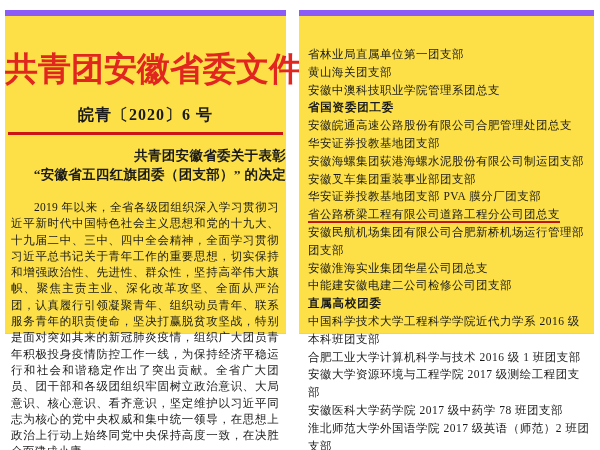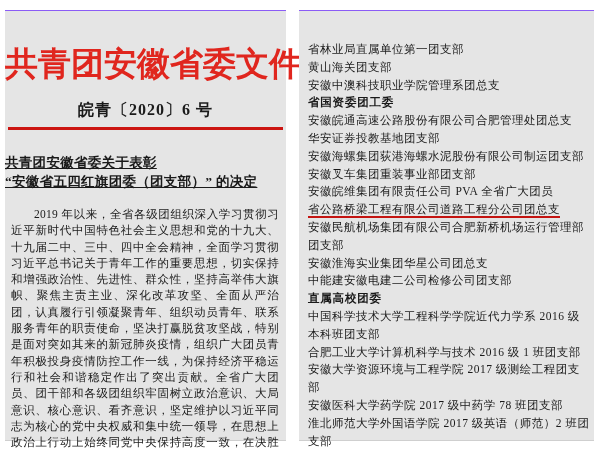--- a/index.html
+++ b/index.html
@@ -7,43 +7,42 @@
     width: 600px; height: 450px;
     background: #fdfdfd;
     font-family: "Liberation Serif", "DejaVu Serif", serif;
     color: #1a1a1a;
   }
   .canvas {
     position: relative; width: 600px; height: 450px;
     background: #ffffff; overflow: hidden;
   }
   .page {
-    position: absolute; top: 10px; height: 431px;
-    background: #e5e5e5; box-sizing: border-box;
-    border-top: 1px solid #8b5cf6; border-bottom: 1px solid #cfcfcf;
+    position: absolute; top: 10px; height: 324px;
+    background: #fde047; box-sizing: border-box;
+    border-top: 6px solid #8b5cf6; border-bottom: 1px solid #cfcfcf;
   }
   .page-left  { left: 5px;   width: 281px; }
   .page-right { left: 299px; width: 295px; }
 
   .masthead {
     margin-top: 31px; text-align: center;
     font-size: 33px; font-weight: 700; letter-spacing: 0px;
     white-space: nowrap;
   }
   .doc-number {
     margin-top: 13px; text-align: center;
     font-size: 16px; font-weight: 700; letter-spacing: 1px;
   }
   .red-rule { height: 3px; margin: 6px 3px 0 3px; }
 
   .doc-title {
-    margin-top: 23px; text-align: left;
+    margin-top: 11px; text-align: right;
     font-size: 13.5px; font-weight: 700; line-height: 19px;
     letter-spacing: 0.3px;
-    text-decoration: underline;
   }
   .body-text {
     margin: 15px 7px 0 6px;
     font-size: 11.5px; line-height: 16.3px;
     text-align: justify; text-indent: 2em;
     letter-spacing: 0.25px;
   }
 
   .org-list {
     list-style: none;
@@ -74,21 +73,21 @@
   <div class="page page-right">
     <ul class="org-list" id="org-list">
         <li class="normal"><span>省林业局直属单位第一团支部</span></li>
         <li class="normal"><span>黄山海关团支部</span></li>
         <li class="normal"><span>安徽中澳科技职业学院管理系团总支</span></li>
         <li class="bold"><span>省国资委团工委</span></li>
         <li class="normal"><span>安徽皖通高速公路股份有限公司合肥管理处团总支</span></li>
         <li class="normal"><span>华安证券投教基地团支部</span></li>
         <li class="normal"><span>安徽海螺集团荻港海螺水泥股份有限公司制运团支部</span></li>
         <li class="normal"><span>安徽叉车集团重装事业部团支部</span></li>
-        <li class="normal"><span>安徽皖维集团有限责任公司 PVA 全省广大团员</span></li>
+        <li class="normal"><span>华安证券投教基地团支部 PVA 膜分厂团支部</span></li>
         <li class="red-underline"><span style="border-bottom: 2px solid rgb(196, 20, 17);">省公路桥梁工程有限公司道路工程分公司团总支</span></li>
         <li class="normal"><span>安徽民航机场集团有限公司合肥新桥机场运行管理部团支部</span></li>
         <li class="normal"><span>安徽淮海实业集团华星公司团总支</span></li>
         <li class="normal"><span>中能建安徽电建二公司检修公司团支部</span></li>
         <li class="bold"><span>直属高校团委</span></li>
         <li class="normal"><span>中国科学技术大学工程科学学院近代力学系 2016 级本科班团支部</span></li>
         <li class="normal"><span>合肥工业大学计算机科学与技术 2016 级 1 班团支部</span></li>
         <li class="normal"><span>安徽大学资源环境与工程学院 2017 级测绘工程团支部</span></li>
         <li class="normal"><span>安徽医科大学药学院 2017 级中药学 78 班团支部</span></li>
         <li class="normal"><span>淮北师范大学外国语学院 2017 级英语（师范）2 班团支部</span></li>

